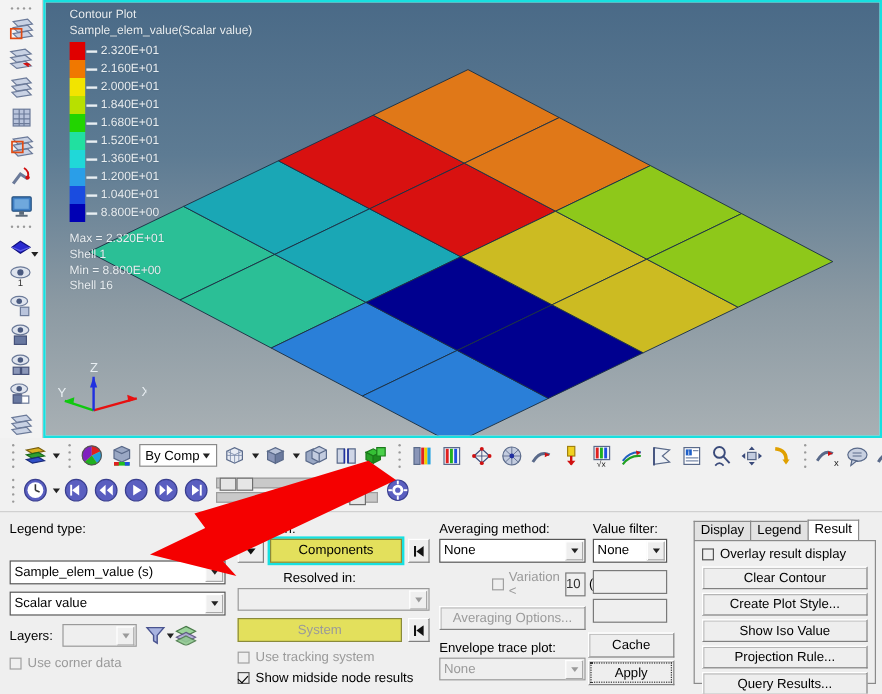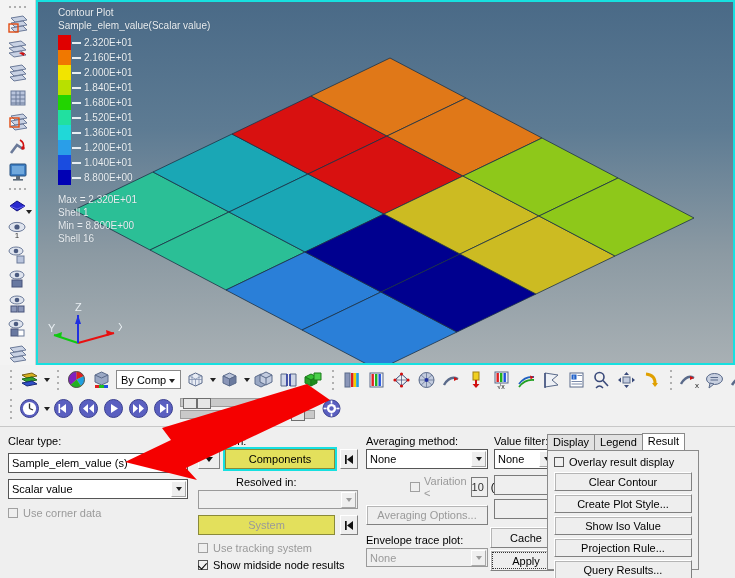--- a/index.html
+++ b/index.html
@@ -664,28 +664,48 @@
               <rect x="14.4" y="8.7" width="3" height="1.6"></rect>
           </g>
         </svg>
       </span>
     </div>
   </div>
 
   <div id="panel">
 
     <div style="position:absolute;left:8px;top:8px;width:180px;">
-      <div class="lbl">Clear type:</div>
-      <div class="combo" style="margin-top:6px;">
+      <div class="lbl">Legend type:</div>
+      <div class="combo" style="margin-top:20px;">
         <span>Sample_elem_value (s)</span>
         <span class="arrow"></span>
       </div>
       <div class="combo" style="margin-top:6px;text-align:center;">
         <span>Scalar value</span>
         <span class="arrow"></span>
+      </div>
+      <div class="row" style="margin-top:7px;">
+        <span class="lbl" style="width:44px;">Layers:</span>
+        <span class="combo dis" style="width:62px;height:19px;">
+          <span></span>
+          <span class="arrow"></span>
+        </span>
+        <span style="margin-left:7px;display:flex;align-items:center;">
+          <svg width="17" height="17" viewBox="0 0 17 17">
+            <path d="M1.5 2 H15.5 L10 8.5 V15 L7 13 V8.5 Z" fill="#a9b4e0" stroke="#4a5490" stroke-width="1.2"></path>
+          </svg>
+        </span>
+        <span class="hcaret" style="width:8px;height:17px;"></span>
+        <span style="display:flex;align-items:center;">
+          <svg width="18" height="17" viewBox="0 0 18 17">
+            <path d="M9 1 L17 5 L9 9 L1 5 Z" fill="#9ad39a" stroke="#4a7a4a"></path>
+            <path d="M9 6 L17 10 L9 14 L1 10 Z" fill="#b0a8d8" stroke="#5a5080" opacity=".9"></path>
+            <path d="M9 9 L17 13 L9 17 L1 13 Z" fill="#8fc98f" stroke="#4a7a4a" opacity=".9"></path>
+          </svg>
+        </span>
       </div>
       <div class="row" style="margin-top:8px;">
         <span class="cb dis"></span>
         <span class="lbl dis" style="margin-left:5px;">Use corner data</span>
       </div>
     </div>
 
     <div style="position:absolute;left:198px;top:8px;width:160px;">
       <div class="lbl">Selection:</div>
       <div class="row" style="margin-top:2px;">
@@ -752,21 +772,21 @@
       </div>
       <div class="txtbox" style="margin-top:6px;"></div>
       <div class="txtbox" style="margin-top:4px;"></div>
     </div>
 
     <div style="position:absolute;left:490px;top:100px;width:72px;">
       <div class="btn" style="height:21px;">Cache</div>
       <div class="btn focus" style="height:21px;margin-top:2px;">Apply</div>
     </div>
 
-    <div style="position:absolute;left:547px;top:5px;width:152px;height:140px;">
+    <div style="position:absolute;left:578px;top:5px;width:152px;height:140px;">
       <div class="tabstrip">
         <span class="tab">Display</span>
         <span class="tab">Legend</span>
         <span class="tab active">Result</span>
       </div>
       <div class="tabbody" style="height:120px;padding:5px 6px;">
         <div class="row">
           <span class="cb"></span>
           <span class="lbl" style="margin-left:5px;">Overlay result display</span>
         </div>

